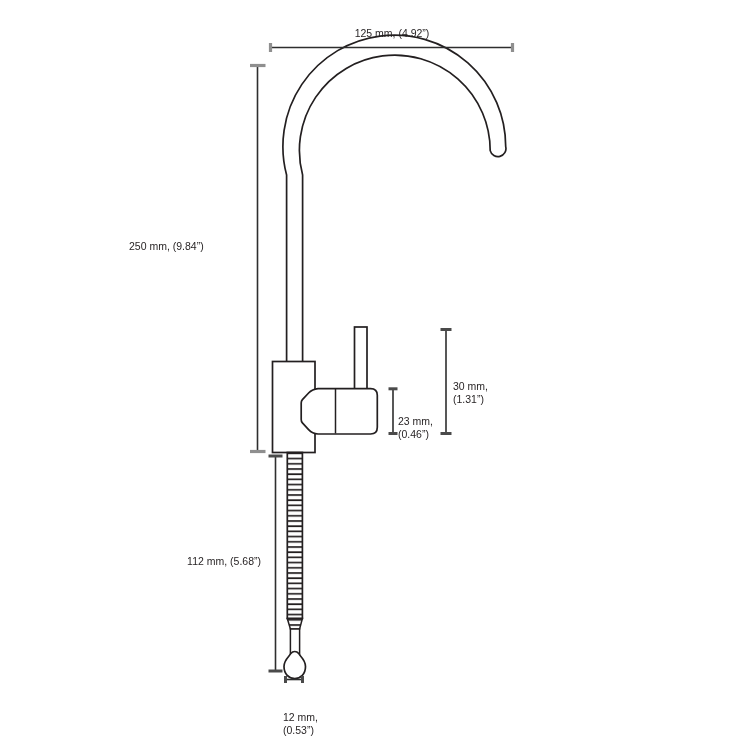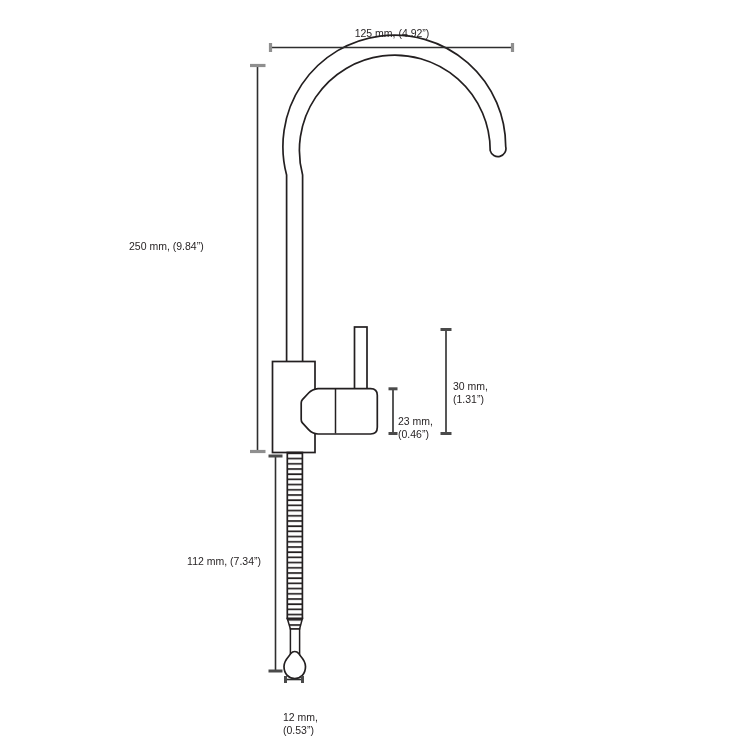--- a/index.html
+++ b/index.html
@@ -111,20 +111,20 @@
   <div class="lbl" style="left:453px;top:380px;">
     <span>30 mm,</span>
     <span>(1.31”)</span>
   </div>
 
   <div class="lbl" style="left:398px;top:408px;margin-top:7px;">
     <span>23 mm,</span>
     <span>(0.46”)</span>
   </div>
 
-  <div class="lbl" style="left:141px;top:555px;width:120px;text-align:right;">112 mm, (7.34”)</div>
+  <div class="lbl" style="left:141px;top:555px;width:120px;text-align:right;">112 mm, (5.68”)</div>
 
   <div class="lbl" style="left:283px;top:683px;margin-top:28px;">
     <span>12 mm,</span>
     <span>(0.53”)</span>
   </div>
 
 </div>
 
 </body></html>

